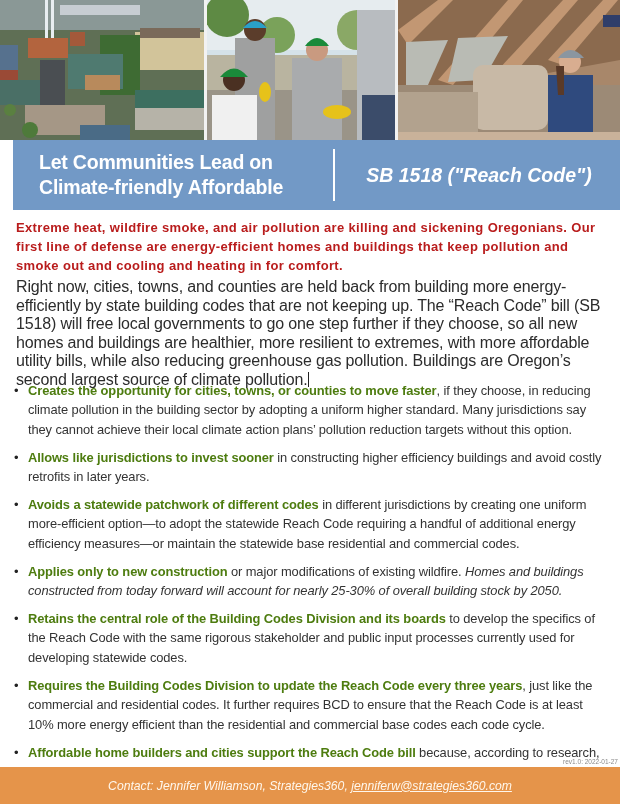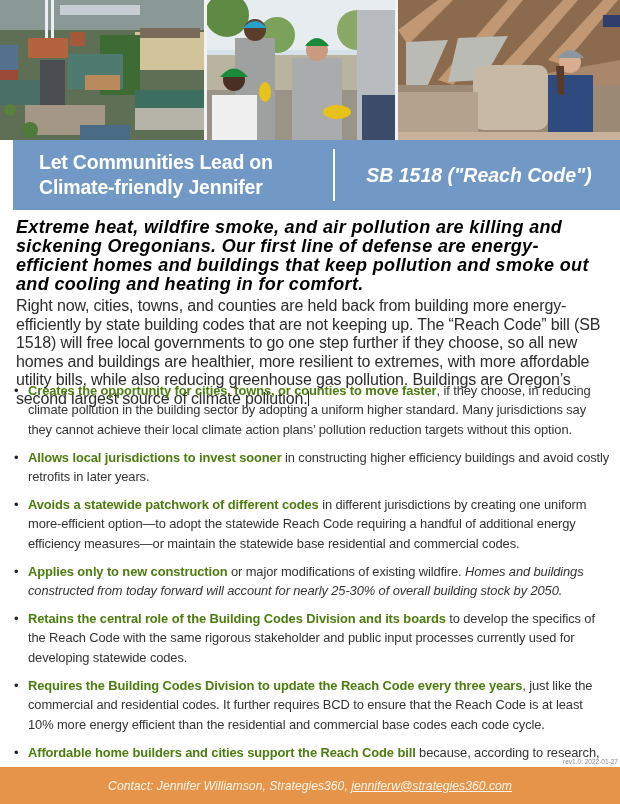--- a/index.html
+++ b/index.html
@@ -15,21 +15,21 @@
   .p3 { width: 222px; flex: 1; }
 
   
   .band { position: absolute; left: 0; top: 140px; width: 620px; height: 70px; background: #7299c6; display: flex; align-items: center; }
   .band-title { width: 320px; padding-left: 26px; color: #ffffff; font-weight: bold; font-size: 19.5px; line-height: 25px; letter-spacing: -0.2px; }
   .band-divider { width: 2px; height: 52px; background: #ffffff; margin-left: 0px; }
   .band-sub { flex: 1; text-align: center; color: #ffffff; font-weight: bold; font-style: italic; font-size: 19.5px; padding-right: 10px; }
 
   
   .content { position: absolute; left: 16px; top: 218px; width: 594px; }
-  .lead { font-style: italic; font-weight: bold; font-size: 18px; line-height: 19px; color: #000000; letter-spacing: 0.35px; }
+  .lead { font-weight: bold; font-size: 13px; line-height: 19px; color: #b91c1c; letter-spacing: 0.35px; }
   .intro { margin-top: 3px; font-size: 16px; line-height: 18.6px; color: #2c2c2c; letter-spacing: -0.15px; }
   .cursor { display: inline-block; width: 1px; height: 15px; background: #222; vertical-align: -2px; }
 
   ul.bullets { list-style: none; position: absolute; left: 14px; top: 381px; width: 596px; }
   ul.bullets li { position: relative; padding-left: 14px; font-size: 12.9px; line-height: 19.4px; color: #333333; margin-bottom: 8.5px; letter-spacing: -0.1px; }
   ul.bullets li .dot { position: absolute; left: 0; top: 0; font-size: 13px; color: #222; }
   ul.bullets li b { color: #4d7c0f; }
   ul.bullets li i { font-style: italic; }
 
   .rev { position: absolute; right: 2px; top: 758px; font-size: 6.5px; color: #8a8a8a; }
@@ -122,34 +122,34 @@
       <path d="M158 66 L160 95 L166 95 L166 66 Z" fill="#5a3a28"></path>
       <rect x="205" y="15" width="17" height="12" fill="#2f3e6a"></rect>
       <rect x="0" y="132" width="222" height="8" fill="#c9b29a"></rect>
     </svg>
   </div>
 </div>
 
 <div class="band" style="background: rgb(114, 153, 198); margin-left: 13px;">
   <div class="band-title">
     <div>Let Communities Lead on</div>
-    <div>Climate-friendly Jennifer</div>
+    <div>Climate-friendly Affordable</div>
   </div>
   <div class="band-divider"></div>
   <div class="band-sub">SB 1518 ("Reach Code")</div>
 </div>
 
 <div class="content">
   <p class="lead">Extreme heat, wildfire smoke, and air pollution are killing and sickening Oregonians. Our first line of defense are energy-efficient homes and buildings that keep pollution and smoke out and cooling and heating in for comfort.</p>
   <p class="intro"><span>Right now, cities, towns, and counties are held back from building more energy-efficiently by state building codes that are not keeping up. The “Reach Code” bill (SB 1518) will free local governments to go one step further if they choose, so all new homes and buildings are healthier, more resilient to extremes, with more affordable utility bills, while also reducing greenhouse gas pollution. Buildings are Oregon’s second largest source of climate pollution.</span><span class="cursor"></span></p>
 </div>
 
 <ul class="bullets">
   <li><span class="dot">•</span><b>Creates the opportunity for cities, towns, or counties to move faster</b><span>, if they choose, in reducing climate pollution in the building sector by adopting a uniform higher standard. Many jurisdictions say they cannot achieve their local climate action plans’ pollution reduction targets without this option.</span></li>
-  <li><span class="dot">•</span><b>Allows local jurisdictions to invest sooner</b><span> in constructing higher efficiency buildings and avoid costly retrofits in later years.</span></li>
+  <li><span class="dot">•</span><b>Allows like jurisdictions to invest sooner</b><span> in constructing higher efficiency buildings and avoid costly retrofits in later years.</span></li>
   <li><span class="dot">•</span><b>Avoids a statewide patchwork of different codes</b><span> in different jurisdictions by creating one uniform more-efficient option—to adopt the statewide Reach Code requiring a handful of additional energy efficiency measures—or maintain the statewide base residential and commercial codes.</span></li>
   <li><span class="dot">•</span><b>Applies only to new construction</b><span> or major modifications of existing wildfire. </span><i>Homes and buildings constructed from today forward will account for nearly 25-30% of overall building stock by 2050.</i></li>
   <li><span class="dot">•</span><b>Retains the central role of the Building Codes Division and its boards</b><span> to develop the specifics of the Reach Code with the same rigorous stakeholder and public input processes currently used for developing statewide codes.</span></li>
   <li><span class="dot">•</span><b>Requires the Building Codes Division to update the Reach Code every three years</b><span>, just like the commercial and residential codes. It further requires BCD to ensure that the Reach Code is at least 10% more energy efficient than the residential and commercial base codes each code cycle.</span></li>
   <li><span class="dot">•</span><b>Affordable home builders and cities support the Reach Code bill</b><span> because, according to research, building to a higher standard does not add significantly to the cost of a project, and yet the benefits of better health, comfort, and energy savings are built in—with up to $90 in savings per year.</span></li>
 </ul>
 
 <div class="rev">rev1.0: 2022-01-27</div>
 
 <div class="footer" style="background: rgb(229, 148, 74);">

